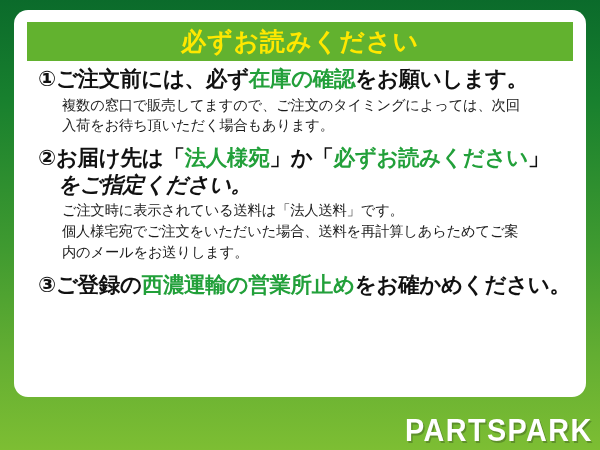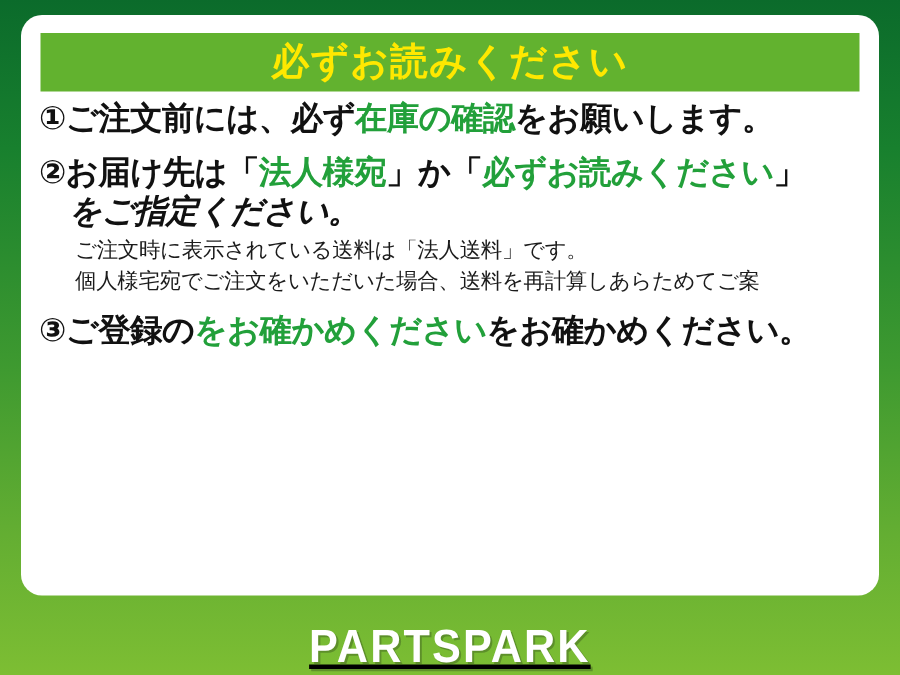--- a/index.html
+++ b/index.html
@@ -52,21 +52,21 @@
     font-weight: bold;
     letter-spacing: 1px;
     line-height: 1;
     white-space: nowrap;
   }
   .items {
     position: absolute;
     left: 0;
     top: 56px;
     width: 572px;
-    padding: 0 12px;
+    padding: 0 24px;
     box-sizing: border-box;
   }
   .item {
     margin-bottom: 9px;
   }
   .item-heading {
     color: #111111;
     font-size: 21.5px;
     font-weight: bold;
     line-height: 1.24;
@@ -93,22 +93,21 @@
     white-space: nowrap;
   }
   .footer {
     position: absolute;
     left: 0;
     bottom: 0;
     width: 600px;
     height: 39px;
     display: flex;
     align-items: center;
-    justify-content: center;
-    text-decoration: underline;
+    justify-content: flex-end;
   }
   .brand {
     color: #ffffff;
     font-size: 31px;
     font-weight: bold;
     letter-spacing: 1.5px;
     transform: scaleX(0.93);
     text-shadow: 1.5px 1.5px 0 rgba(60, 90, 30, 0.45);
   }
 </style>
@@ -120,33 +119,38 @@
   <div class="card">
 
     <div class="banner">
       <div class="banner-title">必ずお読みください</div>
     </div>
 
     <div class="items">
 
       <div class="item">
         <div class="item-heading"><span>①</span><span>ご注文前には、必ず</span><span class="hl">在庫の確認</span><span>をお願いします。</span></div>
+        <div class="item-body">
+          <div>複数の窓口で販売してますので、ご注文のタイミングによっては、次回</div>
+          <div>入荷をお待ち頂いただく場合もあります。</div>
+        </div>
       </div>
 
       <div class="item">
         <div class="item-heading"><span>②</span><span>お届け先は</span><span>「</span><span class="hl">法人様宛</span><span>」</span><span>か</span><span>「</span><span class="hl">必ずお読みください</span><span>」</span></div>
         <div class="item-heading heading-line2">をご指定ください。</div>
         <div class="item-body">
           <div>ご注文時に表示されている送料は「法人送料」です。</div>
           <div>個人様宅宛でご注文をいただいた場合、送料を再計算しあらためてご案</div>
+          <div>内のメールをお送りします。</div>
         </div>
       </div>
 
       <div class="item">
-        <div class="item-heading"><span>③</span><span>ご登録の</span><span class="hl">をお確かめください</span><span>をお確かめください。</span></div>
+        <div class="item-heading"><span>③</span><span>ご登録の</span><span class="hl">西濃運輸の営業所止め</span><span>をお確かめください。</span></div>
       </div>
 
     </div>
   </div>
 
   <div class="footer">
     <div class="brand">PARTSPARK</div>
   </div>
 
 </div>

